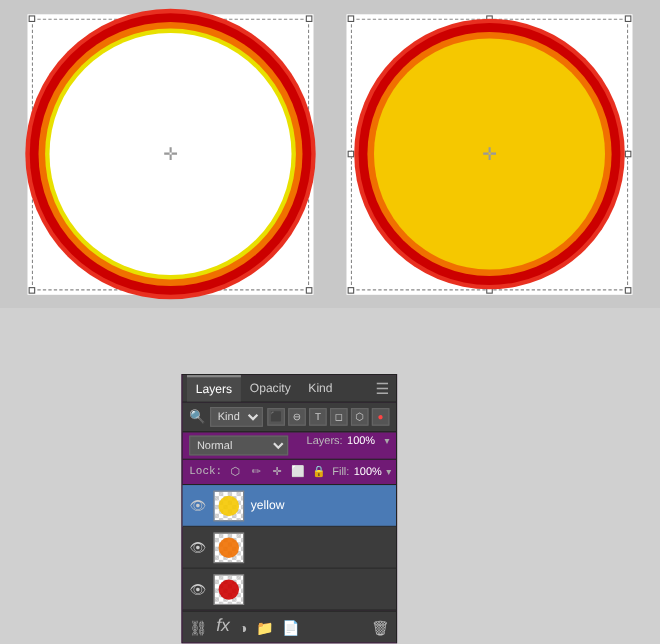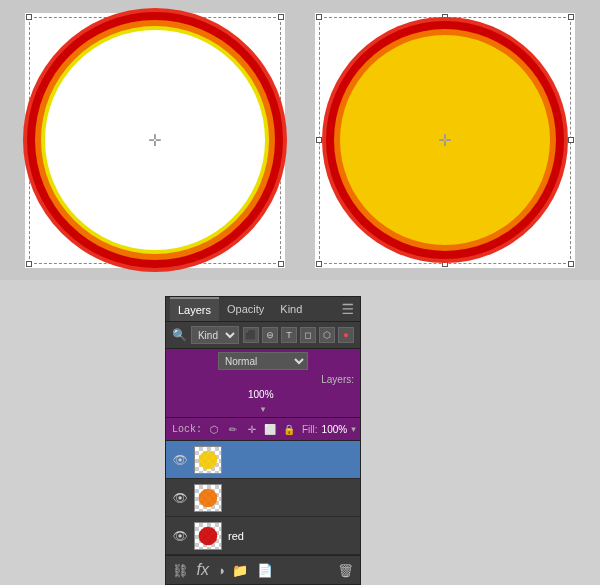--- a/index.html
+++ b/index.html
@@ -203,25 +203,23 @@
       cursor: pointer;
     }
 
     .filter-icon.red-dot {
       color: #ff4444;
     }
 
     
     .blend-row {
       display: flex;
-      align-items: center;
       padding: 3px 6px;
       gap: 4px;
       border-bottom: 1px solid #222;
-      flex-direction: column;
     }
 
     .blend-select {
       background: #555;
       color: #ddd;
       border: 1px solid #666;
       font-size: 10px;
       padding: 1px 2px;
       height: 18px;
       width: 90px;
@@ -467,41 +465,41 @@
   <div class="layers-list">
 
     <div class="layer-item active">
       <div class="layer-eye">👁</div>
       <div class="layer-thumb">
         <div class="thumb-checker"></div>
         <svg class="thumb-svg" viewBox="0 0 28 28">
           <circle cx="14" cy="14" r="10" fill="#f5c800" opacity="0.9"></circle>
         </svg>
       </div>
+      <span class="layer-name">yellow</span>
     </div>
 
     <div class="layer-item">
       <div class="layer-eye">👁</div>
       <div class="layer-thumb">
         <div class="thumb-checker"></div>
         <svg class="thumb-svg" viewBox="0 0 28 28">
           <circle cx="14" cy="14" r="10" fill="#f07000" opacity="0.9"></circle>
         </svg>
       </div>
     </div>
 
     <div class="layer-item">
       <div class="layer-eye">👁</div>
       <div class="layer-thumb">
         <div class="thumb-checker"></div>
         <svg class="thumb-svg" viewBox="0 0 28 28">
           <circle cx="14" cy="14" r="10" fill="#cc0000" opacity="0.9"></circle>
         </svg>
       </div>
-      <span class="layer-name">red</span>
     </div>
 
   </div>
 
   <div class="panel-footer">
     <div class="footer-icon">⛓</div>
     <div class="footer-icon" style="font-style:italic;font-size:16px;">fx</div>
     <div class="footer-icon">◑</div>
     <div class="footer-icon">📁</div>
     <div class="footer-icon">📄</div>

